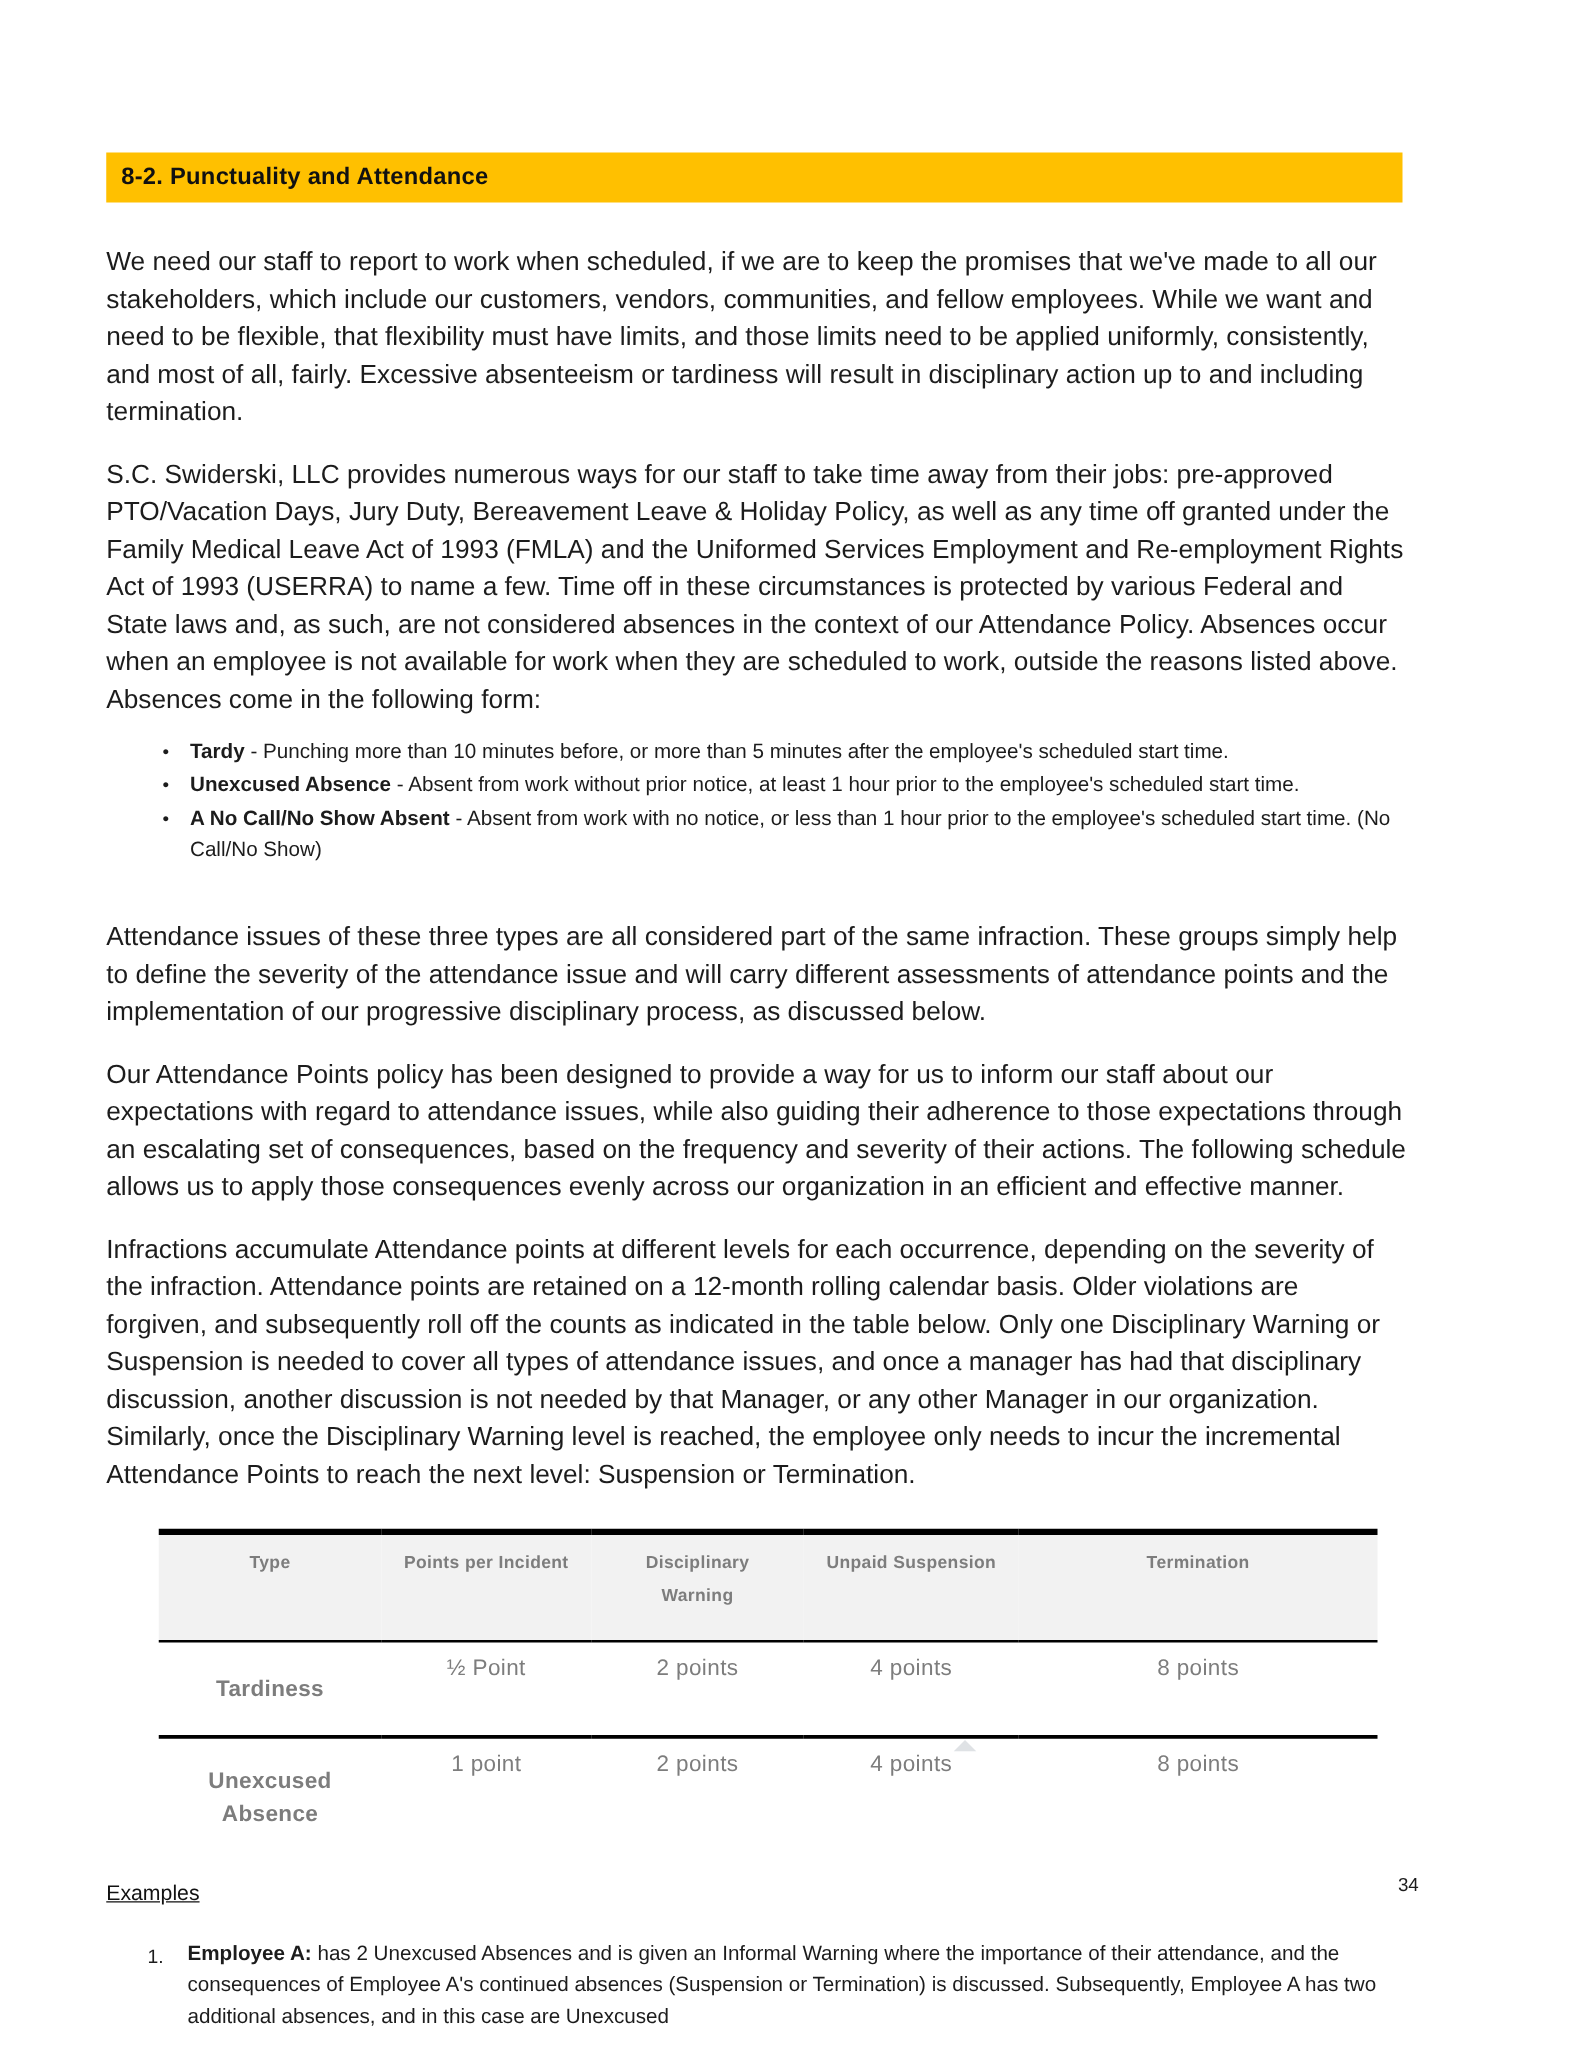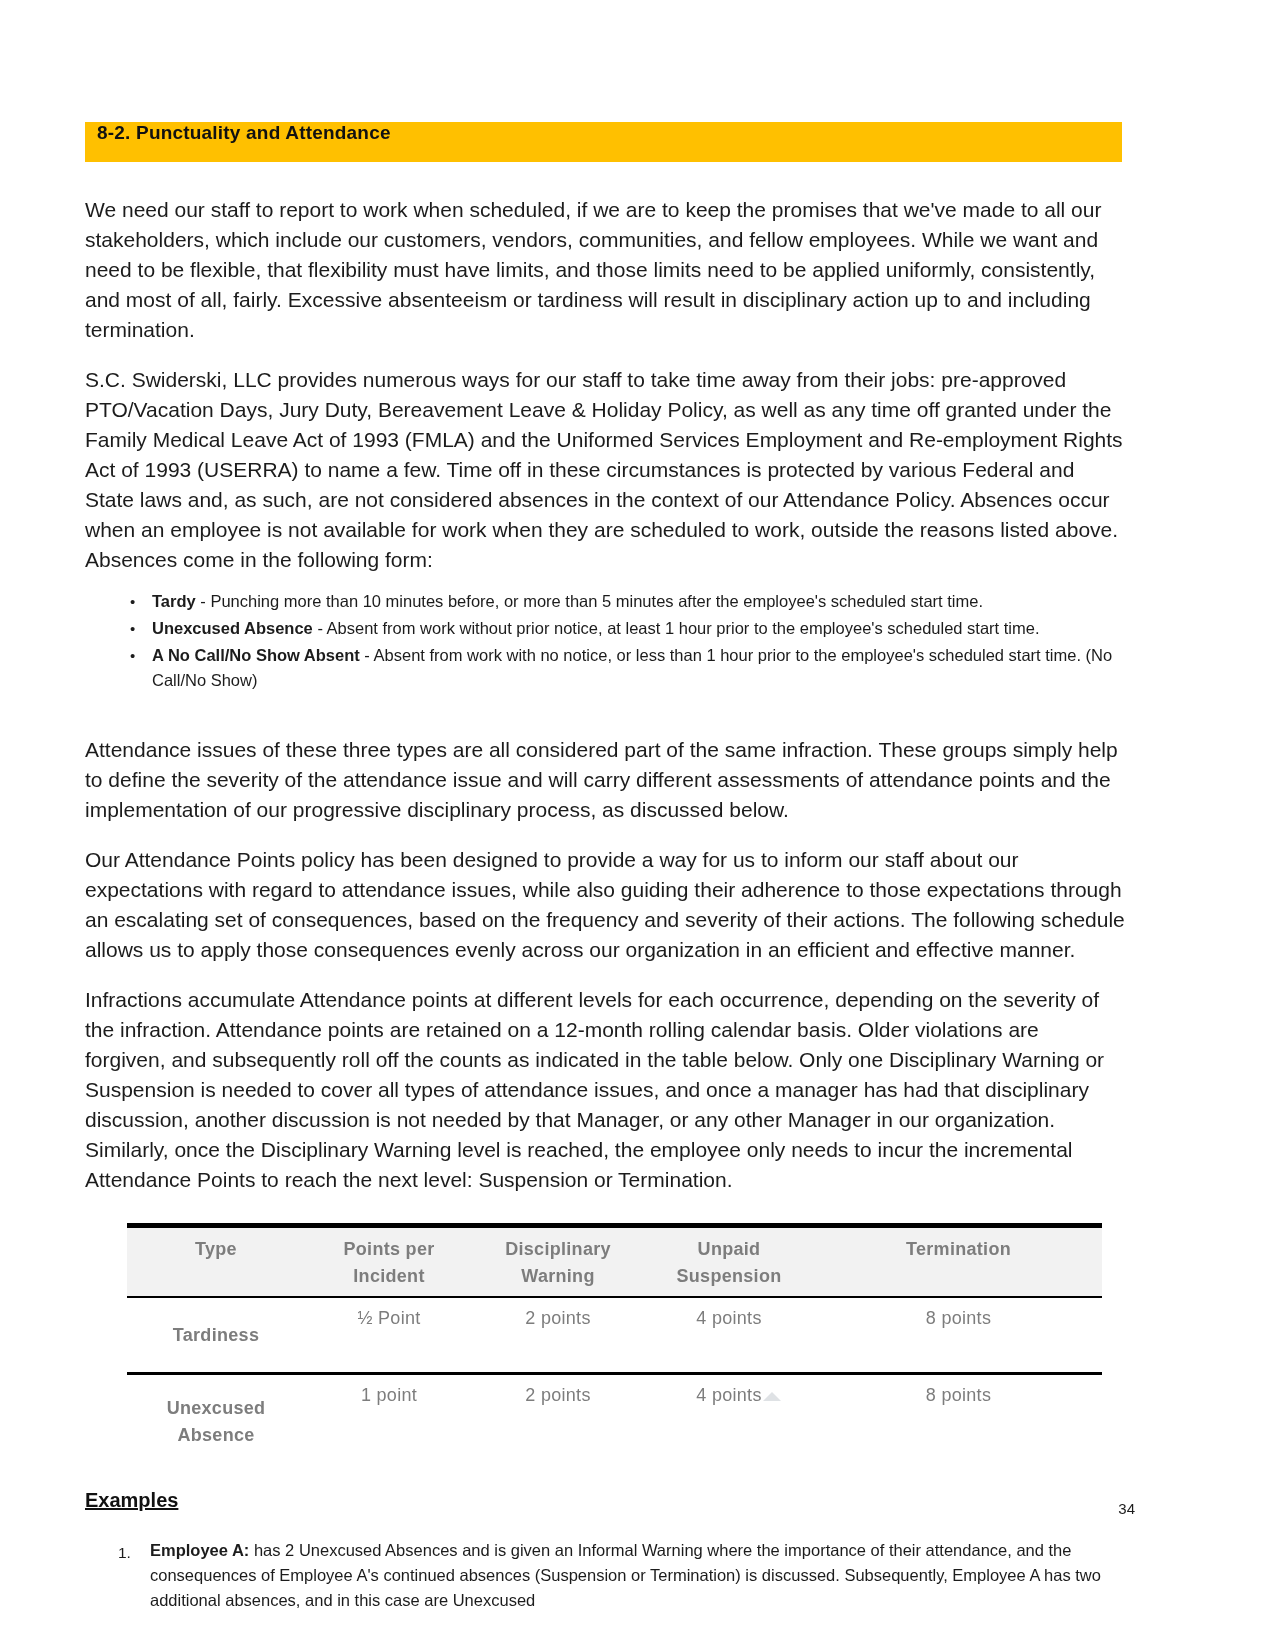--- a/index.html
+++ b/index.html
@@ -25,21 +25,21 @@
     position:absolute;
     left:85px;
     top:122px;
     width:1040px;
   }
   .title-bar{
     background:var(--header-bg);
     height:40px;
     width:1037px;
     display:flex;
-    align-items:flex-start;
+    align-items:center;
     padding-left:12px;
     margin-bottom:33px;
   }
   .title-bar h1{
     font-size:19px;
     font-weight:bold;
     color:#111111;
     letter-spacing:0.2px;
   }
   p.body-par{
@@ -77,25 +77,25 @@
     color:var(--table-text);
     table-layout:fixed;
   }
   table.points-table col.c1{width:178px;}
   table.points-table col.c2{width:168px;}
   table.points-table col.c3{width:170px;}
   table.points-table col.c4{width:172px;}
   table.points-table col.c5{width:287px;}
   table.points-table thead th{
     background:var(--table-header-bg);
-    font-size:18px;
+    font-size:14px;
     line-height:27px;
     font-weight:bold;
     vertical-align:top;
-    padding:8px 14px 6px 14px;
+    padding:8px 14px 22px 14px;
     letter-spacing:0.3px;
     border-bottom:2px solid #000000;
   }
   table.points-table tbody tr + tr td{
     border-top:3px solid #000000;
   }
   table.points-table td{
     font-size:18px;
     line-height:27px;
     text-align:center;
@@ -118,22 +118,22 @@
     position:absolute;
     left:763px;
     top:1392px;
     width:0;height:0;
     border-left:9px solid transparent;
     border-right:9px solid transparent;
     border-bottom:9px solid #d9dde1;
     opacity:0.85;
   }
   h2.examples-heading{
-    font-size:20px;
-    font-weight:bold;
+    font-size:17px;
+    font-weight:normal;
     text-decoration:underline;
     margin-top:16px;
     color:#111111;
   }
   ol.example-list{
     list-style:none;
     margin-top:26px;
     padding-left:33px;
   }
   ol.example-list li{

